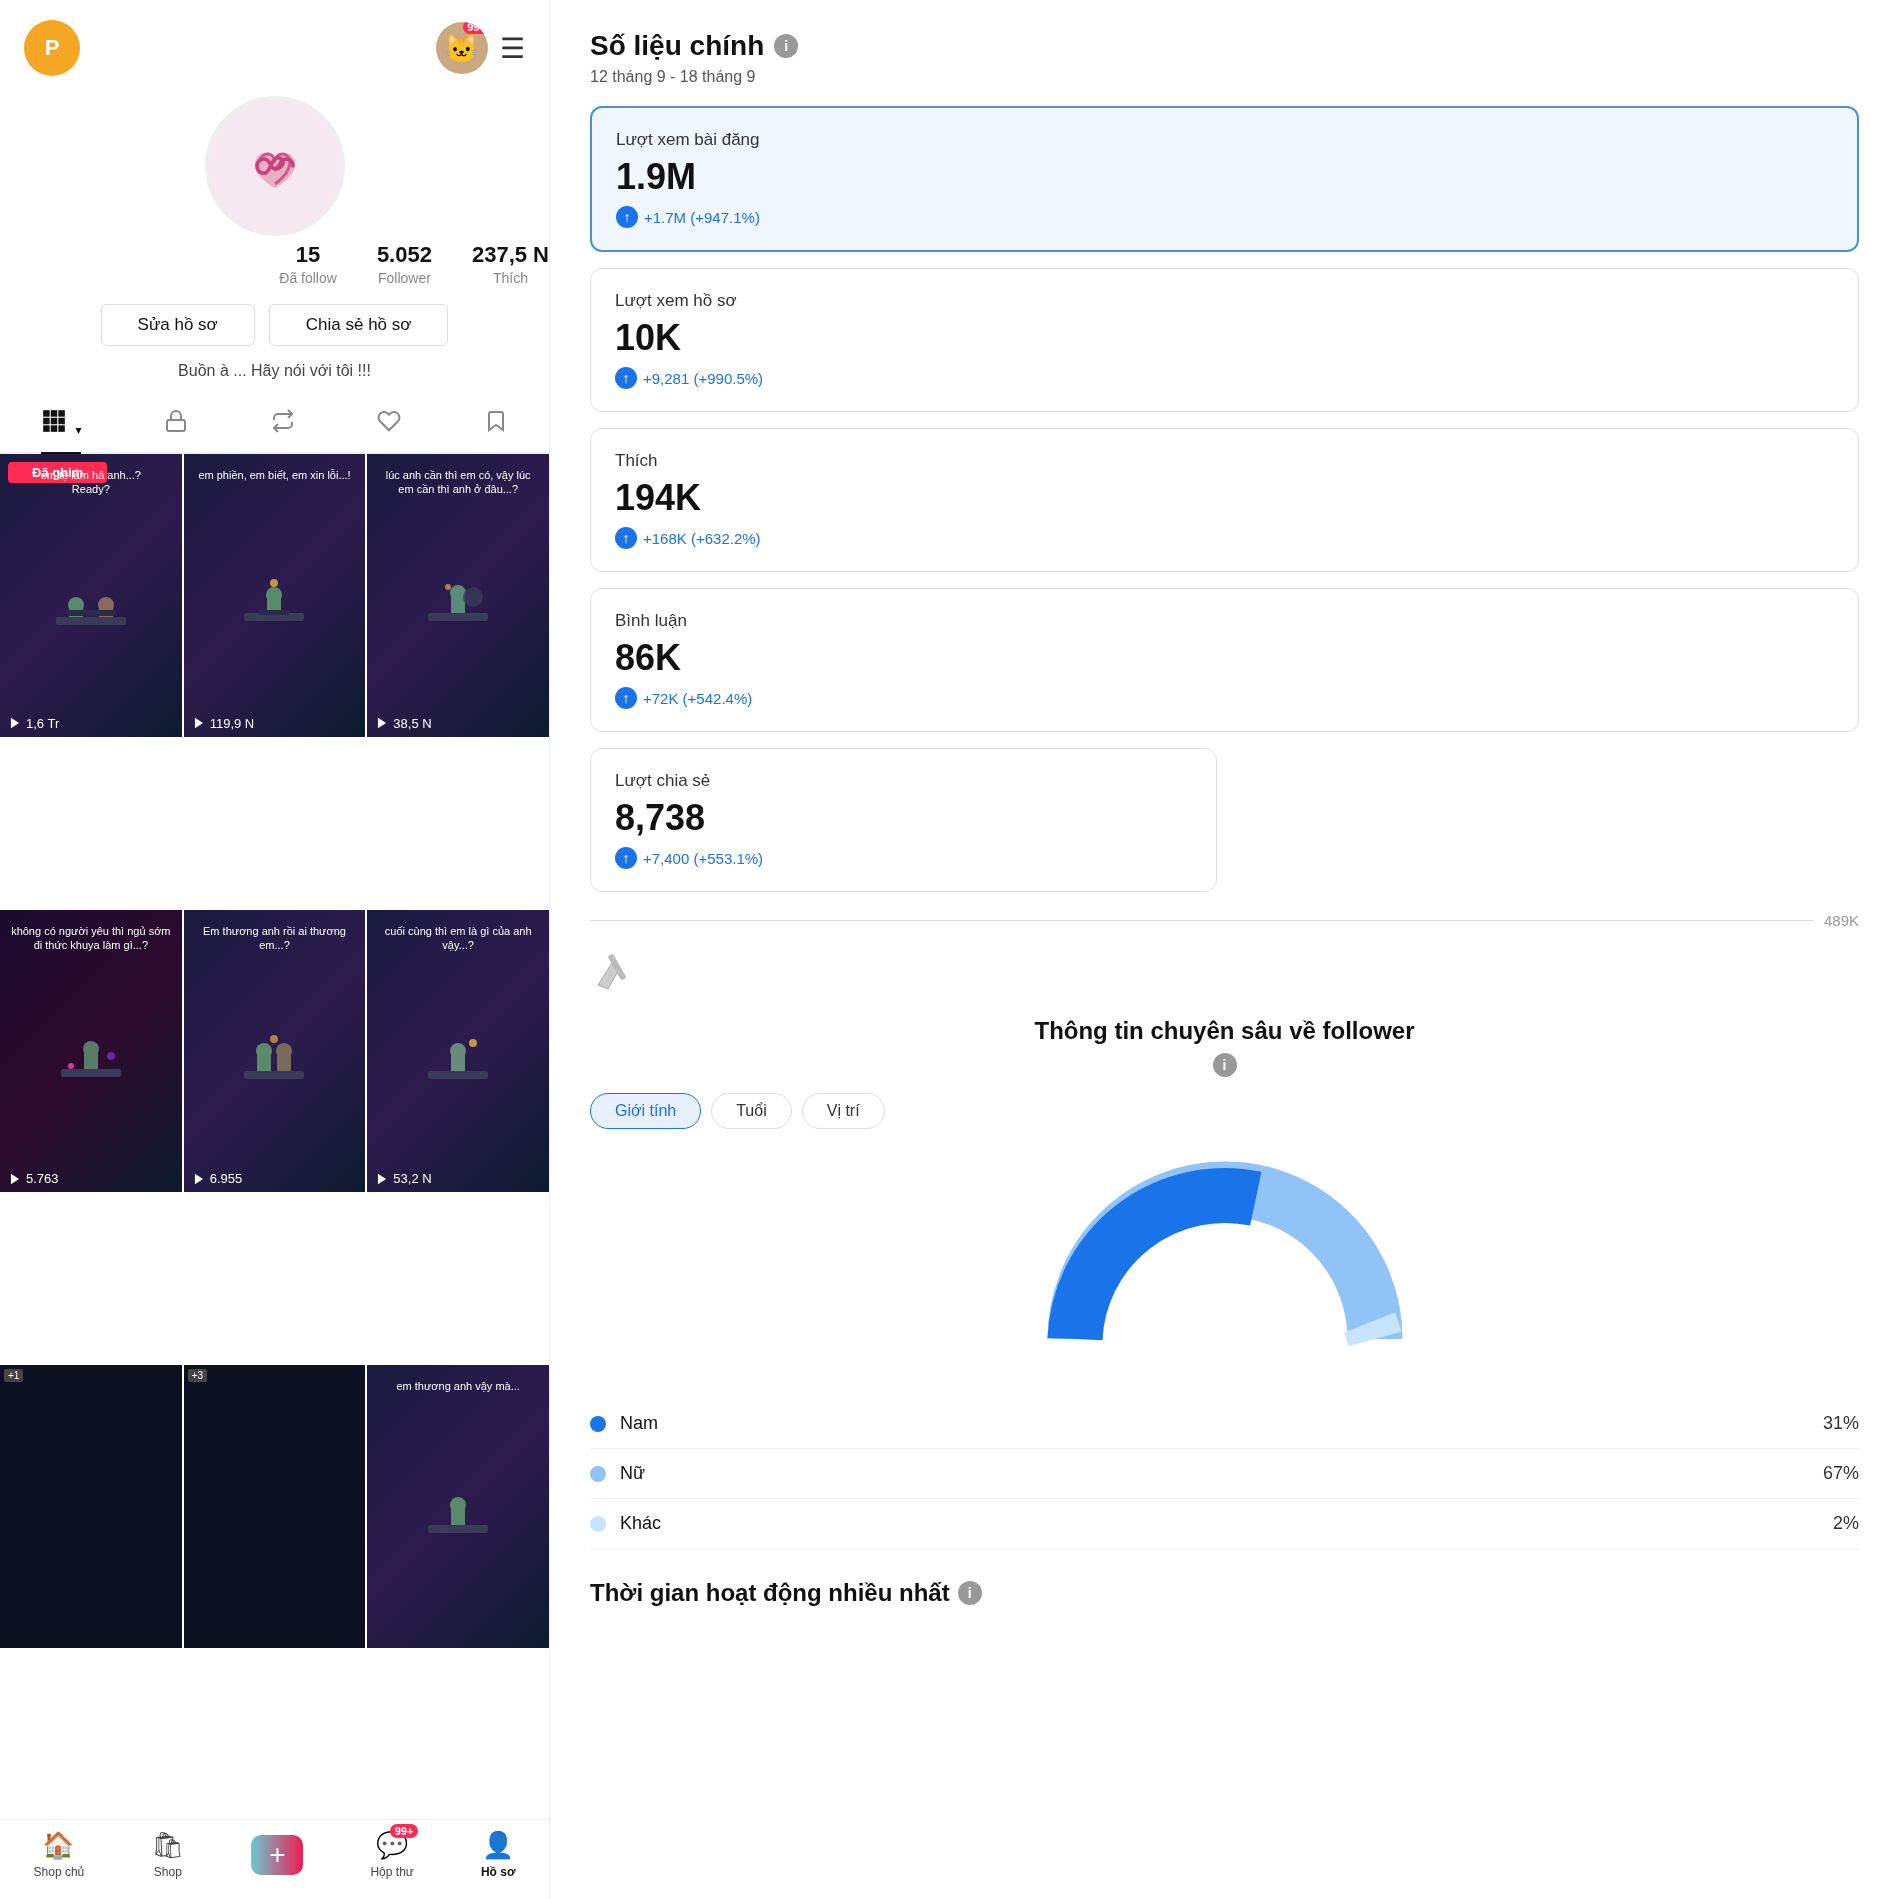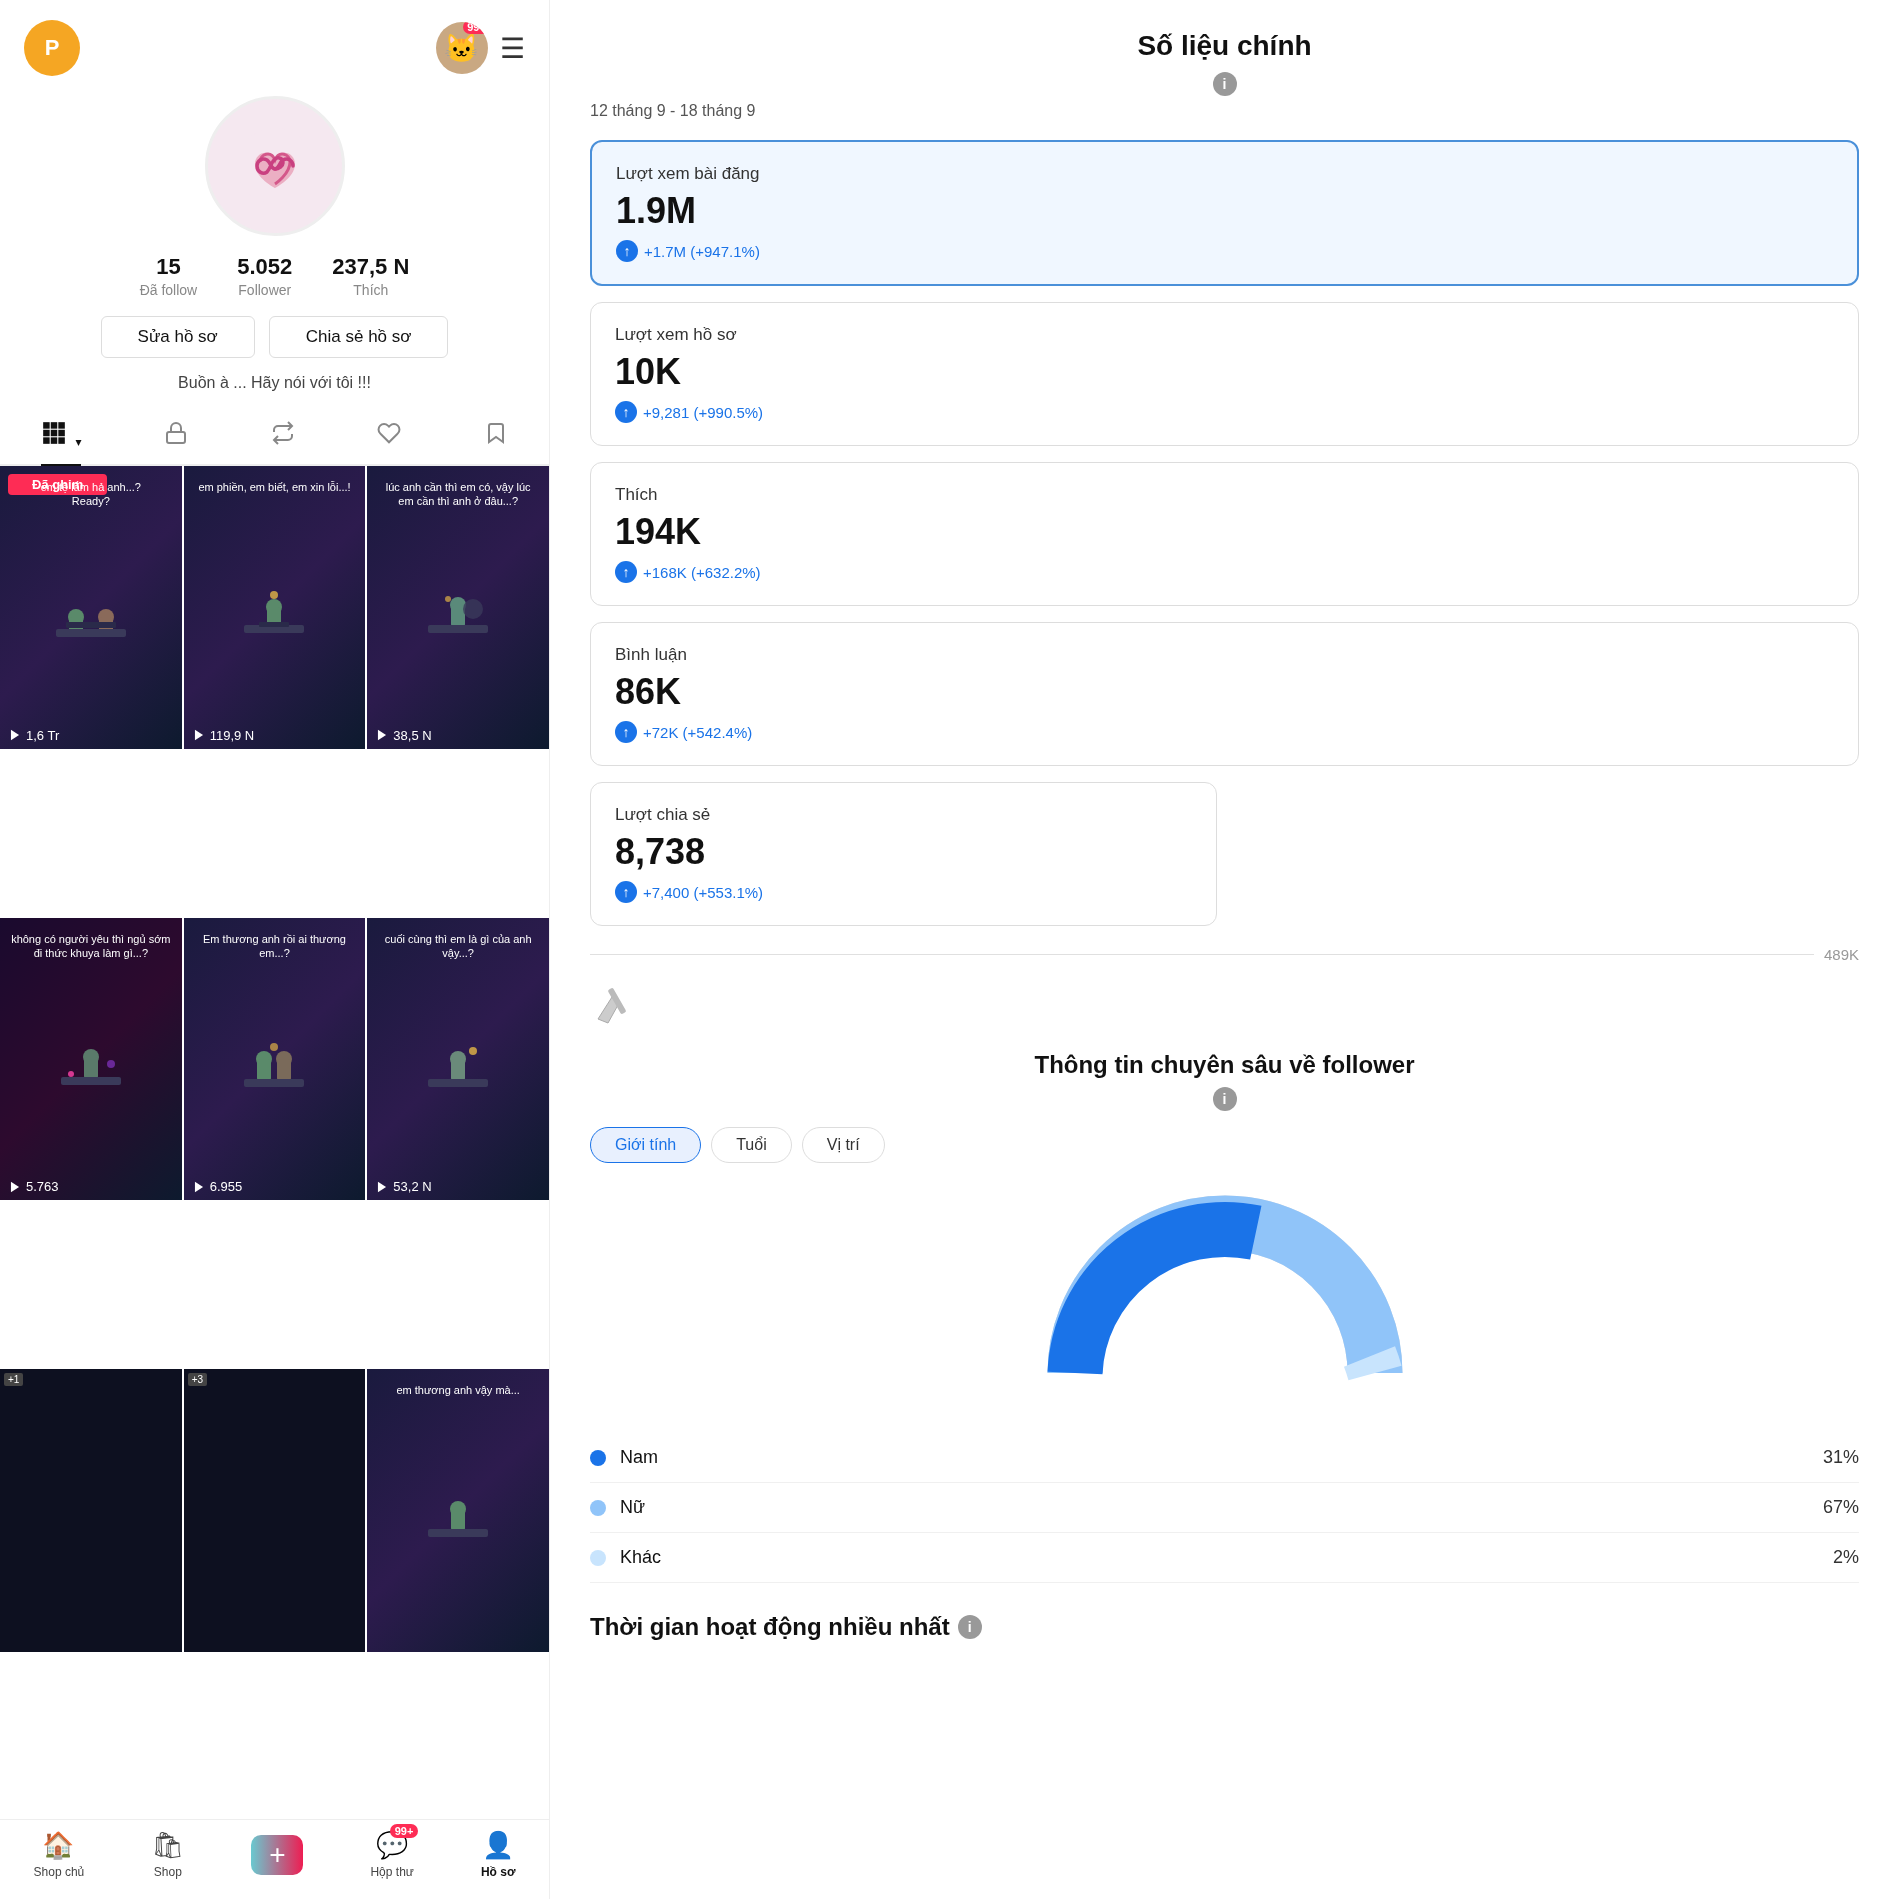--- a/index.html
+++ b/index.html
@@ -71,23 +71,23 @@
       border-radius: 50%;
       background: #f5e8f0;
       display: flex; align-items: center; justify-content: center;
       border: 3px solid #eee;
     }
     .profile-avatar svg { width: 80px; height: 80px; }
 
     
     .stats-row {
       display: flex;
-      justify-content: center;
+      justify-content: flex-end;
       gap: 40px;
-      margin-top: 18px;
+      margin-top: 6px;
     }
     .stat-item {
       display: flex; flex-direction: column; align-items: center;
     }
     .stat-num {
       font-size: 22px; font-weight: bold; color: #111;
     }
     .stat-label {
       font-size: 14px; color: #888; margin-top: 2px;
     }
@@ -243,21 +243,20 @@
     }
 
     
     .section-title {
       font-size: 28px;
       font-weight: 700;
       color: #111;
       display: flex;
       align-items: center;
       gap: 10px;
-      flex-direction: column;
     }
     .info-icon {
       width: 24px; height: 24px;
       background: #999;
       border-radius: 50%;
       display: flex; align-items: center; justify-content: center;
       color: #fff; font-size: 14px; font-weight: bold;
     }
     .date-range {
       font-size: 16px;

